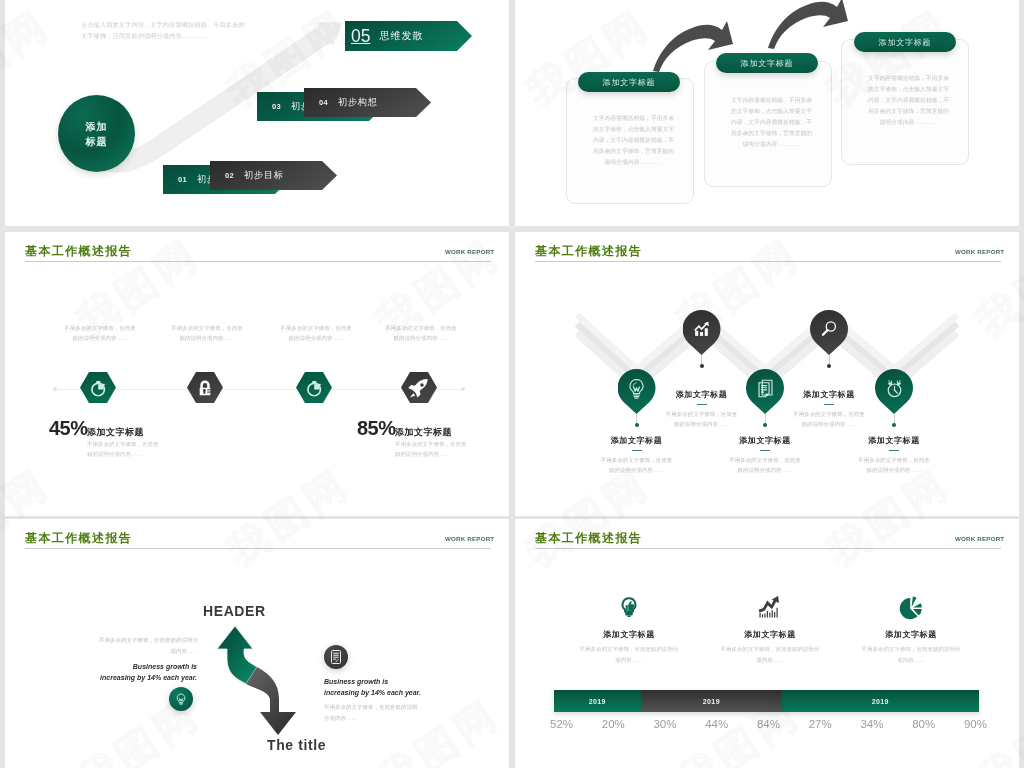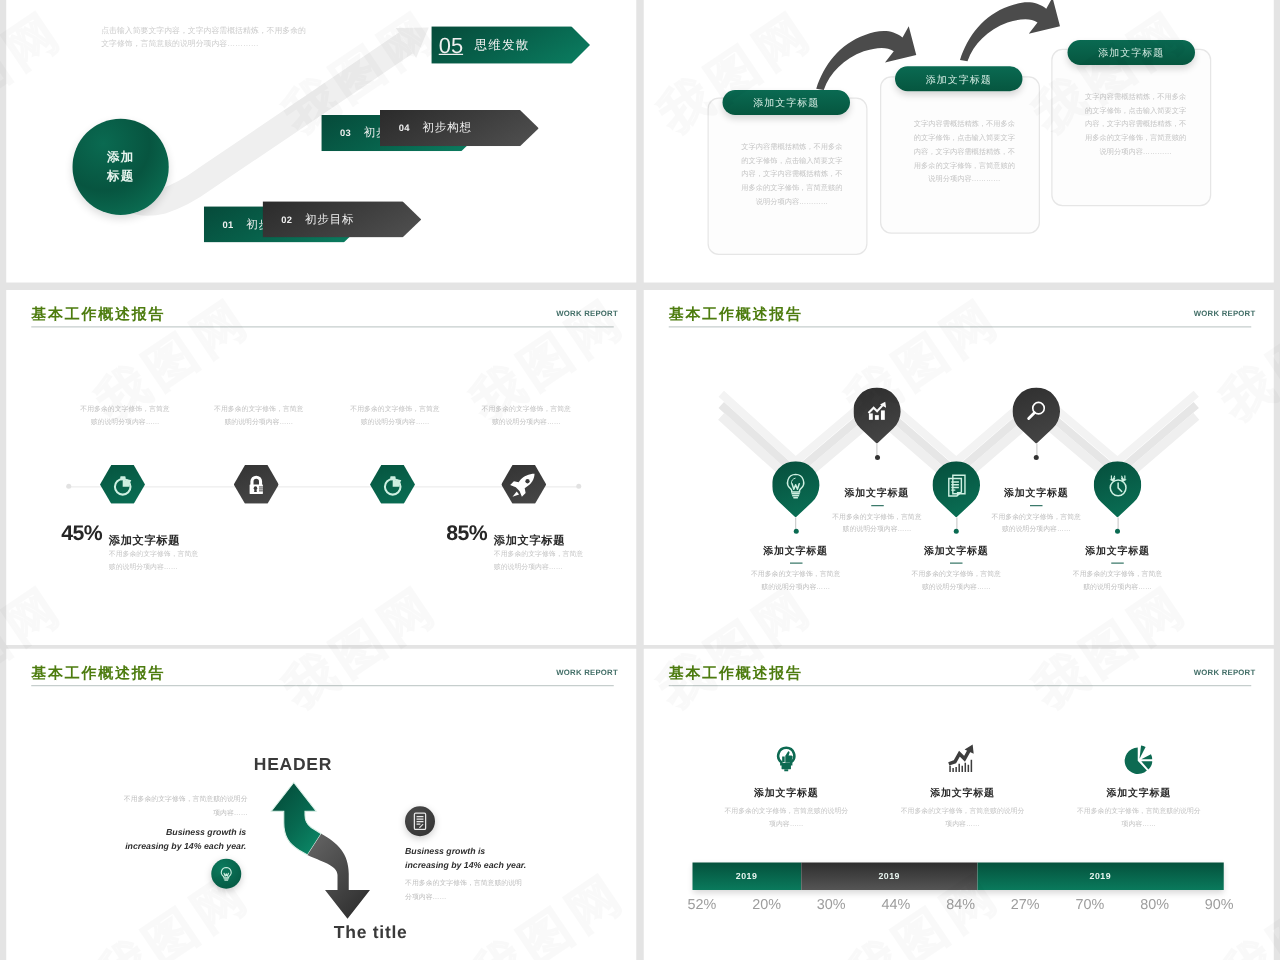--- a/index.html
+++ b/index.html
@@ -53,21 +53,21 @@
   
   .tline{left:48px;top:157px;width:409px;height:1px;background:#ededed;}
   .tdot{top:155px;width:4px;height:4px;border-radius:50%;background:#e2e2e2;}
   .s3top{top:91px;width:72px;font-size:5.5px;line-height:10px;color:#c0c0c0;text-align:center;}
   .hex{top:140px;width:36px;height:31px;
     clip-path:polygon(25% 0, 75% 0, 100% 50%, 75% 100%, 25% 100%, 0 50%);
     display:flex;align-items:center;justify-content:center;
     filter:drop-shadow(1px 2px 3px rgba(0,0,0,.18));}
   .hex.g{background:linear-gradient(160deg,#05543f 0%,#0a6f55 100%);}
   .hex.d{background:linear-gradient(160deg,#333333 0%,#484848 100%);}
-  .s3pct{top:185px;font-size:17px;font-weight:700;color:#262626;letter-spacing:-.5px;}
+  .s3pct{top:185px;font-size:20px;font-weight:700;color:#262626;letter-spacing:-.5px;}
   .s3ttl{top:194px;font-size:9px;font-weight:700;color:#2b2b2b;letter-spacing:.5px;}
   .s3sub{top:207px;width:72px;font-size:5.5px;line-height:10px;color:#c4c4c4;}
   
   .pin{width:38px;height:45px;display:flex;align-items:flex-start;justify-content:center;
      padding-top:8px;box-sizing:border-box;
      clip-path:path("M19 45 L 6.03 32.88 A 19 19 0 1 1 31.97 32.88 Z");
      filter:drop-shadow(1px 2px 3px rgba(0,0,0,.2));}
   .pin.g{background:linear-gradient(160deg,#064e3c 0%,#0a7257 100%);}
   .pin.d{background:linear-gradient(160deg,#2f2f2f 0%,#474747 100%);}
   .pinstem{width:1px;height:10px;background:#cfcfcf;}
@@ -441,21 +441,21 @@
       <span>2019</span>
     </div>
   </div>
   <div class="abs axis">
     <span>52%</span>
     <span>20%</span>
     <span>30%</span>
     <span>44%</span>
     <span>84%</span>
     <span>27%</span>
-    <span>70%</span>
+    <span>34%</span>
     <span>80%</span>
     <span>90%</span>
   </div>
 </div>
 
 </div>
 <div class="wmlayer">
 
   <div class="wmtile" style="left:-80px;top:30px;">我图网</div>
   <div class="wmtile" style="left:220px;top:30px;">我图网</div>

